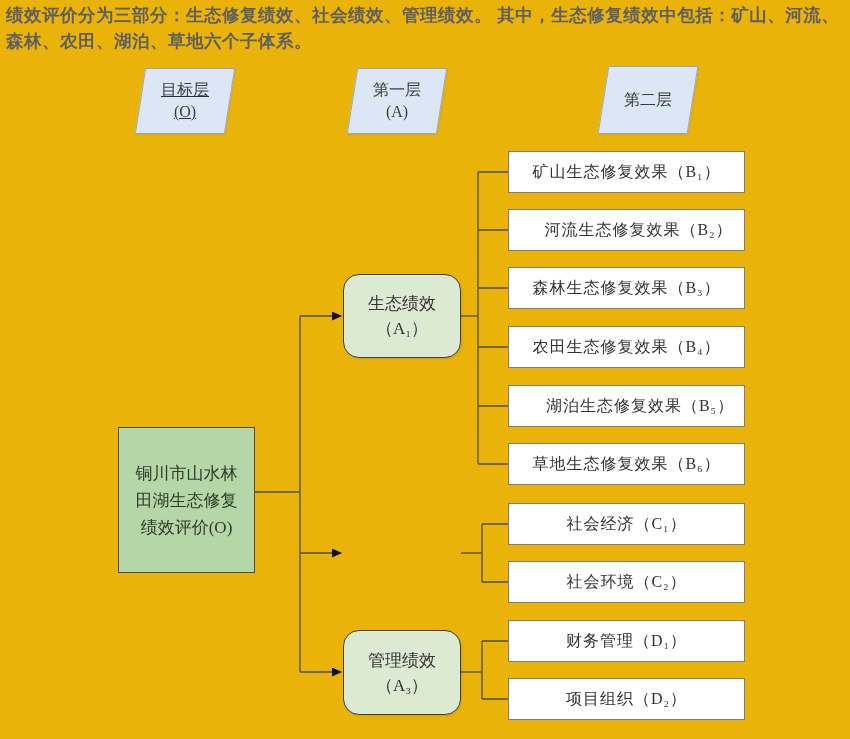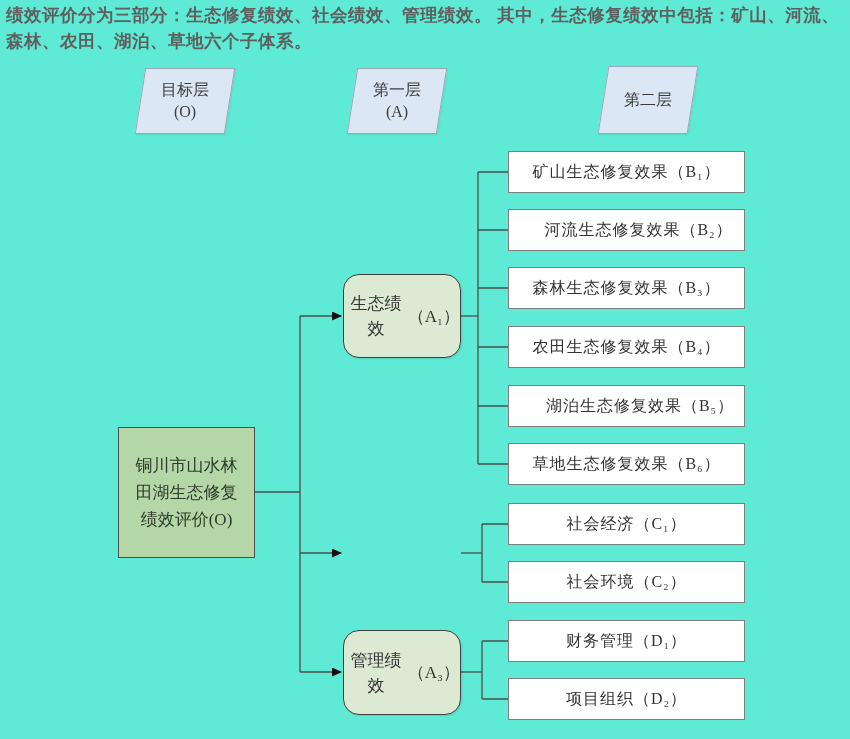--- a/index.html
+++ b/index.html
@@ -1,17 +1,17 @@
 <!DOCTYPE html>
 <html><head>
 <meta charset="utf-8">
 <style>
   html,body{margin:0;padding:0;background:#ffffff;}
   .stage{
-    position:relative;width:850px;height:739px;background:#5eead4;overflow:hidden;
+    position:relative;width:850px;height:739px;background:#eab308;overflow:hidden;
     font-family:"Liberation Serif", serif;color:#2e2e2e;
   }
   .header{
     position:absolute;left:6px;top:2px;width:840px;
     font-family:"Liberation Sans", sans-serif;font-weight:bold;
     font-size:17.5px;line-height:26px;color:#5f5f5f;letter-spacing:0.5px;
   }
   
   .para{position:absolute;width:90px;height:66px;}
   .para .bg{
@@ -20,50 +20,50 @@
     background:#dbe7f4;border:1px solid #9aa7b8;
     box-shadow:1px 1px 2px rgba(0,0,0,0.08);
   }
   .para .txt{
     position:relative;height:100%;display:flex;flex-direction:column;
     align-items:center;justify-content:center;
     font-size:16px;line-height:22px;color:#3c3c3c;text-align:center;
   }
   
   .root{
-    position:absolute;left:118px;top:427px;width:137px;height:131px;
+    position:absolute;left:118px;top:427px;width:137px;height:146px;
     background:#b5d6a7;border:1.5px solid #4d4d4d;box-sizing:border-box;
     display:flex;flex-direction:column;align-items:center;justify-content:center;
     font-size:17px;line-height:27px;color:#2f3b2a;text-align:center;
   }
   
   .branch{
     position:absolute;left:343px;width:118px;
     background:#dcead3;border:1.5px solid #404040;border-radius:16px;box-sizing:border-box;
-    display:flex;align-items:center;justify-content:center;
+    display:flex;flex-direction:column;align-items:center;justify-content:center;
     font-size:17px;line-height:25px;color:#333;text-align:center;
     box-shadow:1px 1px 2px rgba(0,0,0,0.10);
   }
   
   .leaf{
     position:absolute;left:508px;width:237px;height:42px;
     background:#ffffff;border:1.2px solid #7f7f7f;box-sizing:border-box;
     display:flex;align-items:center;justify-content:center;
     font-size:16px;color:#333;letter-spacing:1px;white-space:nowrap;
   }
   svg.wires{position:absolute;left:0;top:0;pointer-events:none;}
 </style>
 </head>
 <body>
 
 <div class="stage">
 
   <div class="header">绩效评价分为三部分：生态修复绩效、社会绩效、管理绩效。 其中，生态修复绩效中包括：矿山、河流、森林、农田、湖泊、草地六个子体系。</div>
 
-  <div class="para" style="left:140px;top:68px;">
+  <div class="para" style="left:140px;top:68px;text-decoration:underline;">
     <div class="bg"></div>
     <div class="txt">
       <span>目标层</span>
       <span>(O)</span>
     </div>
   </div>
   <div class="para" style="left:352px;top:68px;">
     <div class="bg"></div>
     <div class="txt">
       <span>第一层</span>

